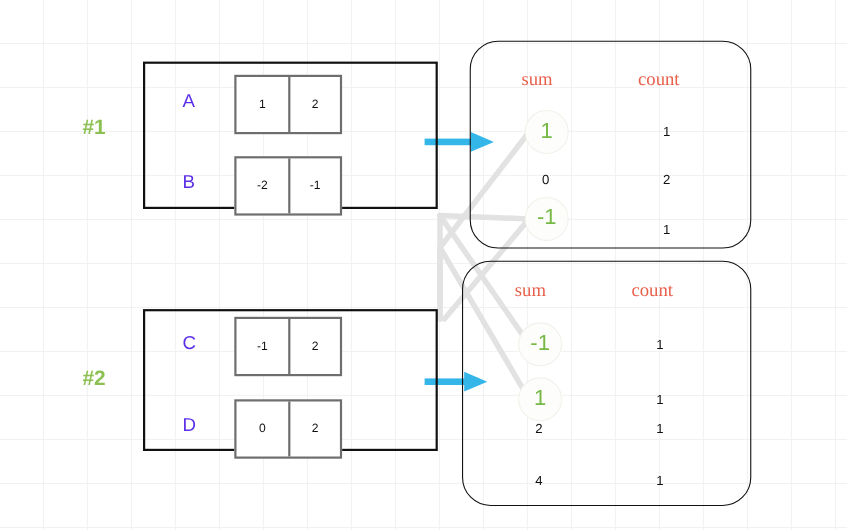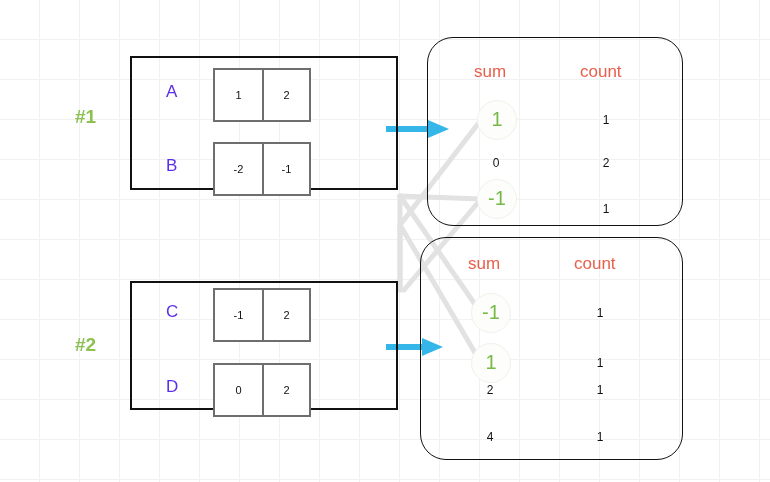--- a/index.html
+++ b/index.html
@@ -86,21 +86,21 @@
     background: transparent;
     box-sizing: border-box;
   }
   #panel-1 { left: 427px; top: 37px; width: 256px; height: 189px; }
   #panel-2 { left: 420px; top: 237px; width: 263px; height: 223px; }
 
   .col-head {
     position: absolute;
     color: #e8604c;
     font-size: 17px;
-    font-family: Liberation Sans, sans-serif;
+    font-family: Liberation Serif, serif;
     white-space: nowrap;
   }
   .val {
     position: absolute;
     font-size: 12px;
     color: #111111;
     font-family: "Liberation Sans", sans-serif;
     text-align: center;
     white-space: nowrap;
   }

